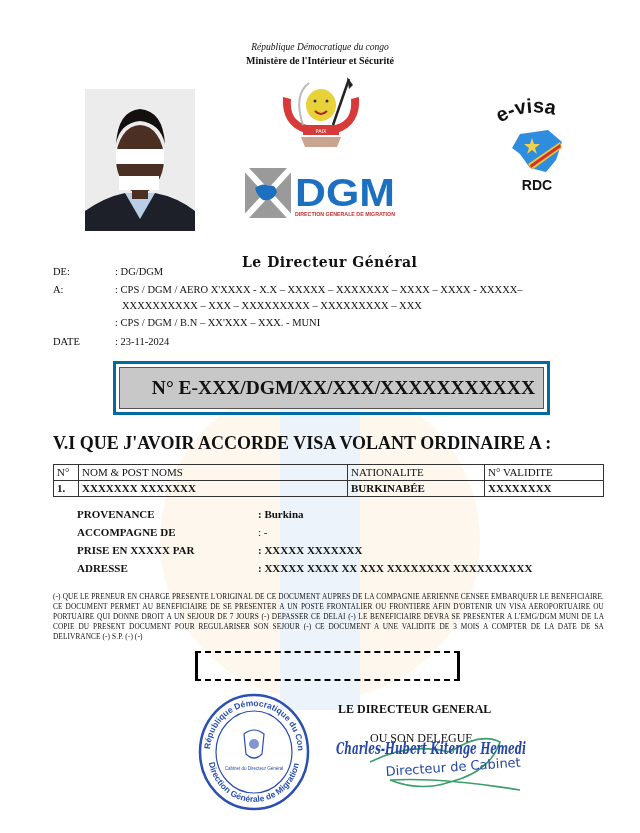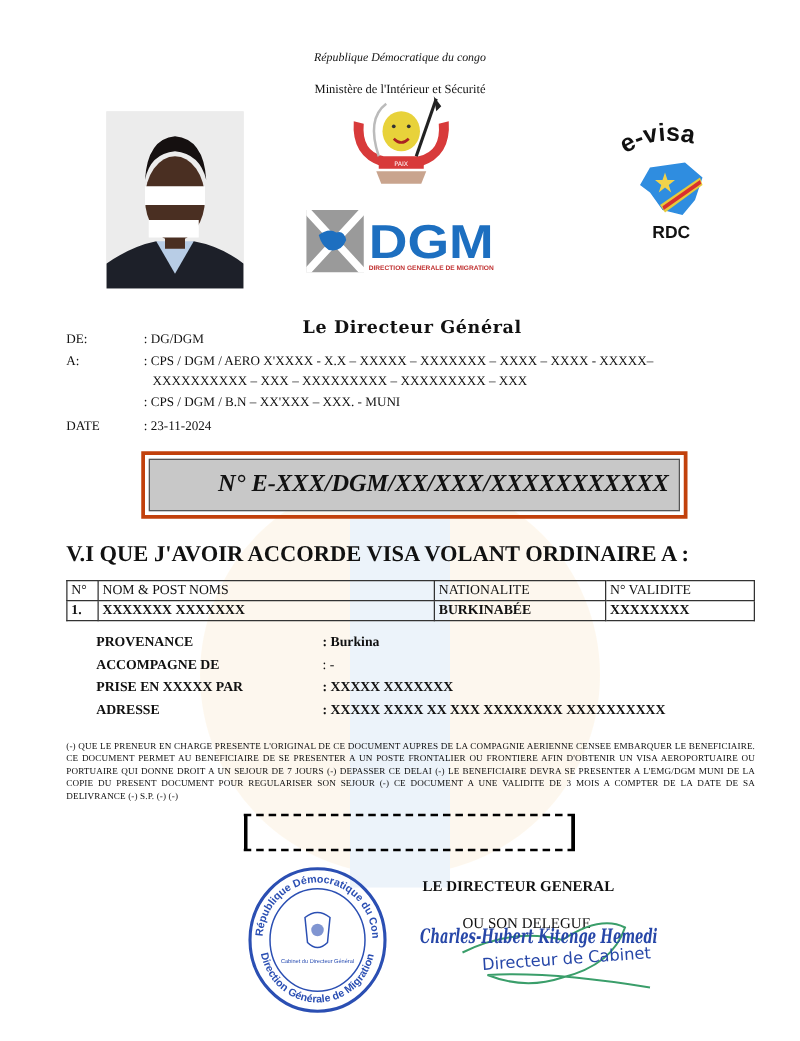--- a/index.html
+++ b/index.html
@@ -1,30 +1,30 @@
 <!DOCTYPE html>
 <html><head>
 <meta charset="utf-8">
 <style>
   html, body { margin:0; padding:0; }
   body { width:640px; height:833px; background:#fff; position:relative; overflow:hidden;
          font-family:"Liberation Serif", "DejaVu Serif", serif; color:#111; }
   .abs { position:absolute; }
   .watermark { position:absolute; left:40px; top:360px; width:560px; height:360px; opacity:0.09; }
   .hdr1 { left:0; width:640px; top:42px; text-align:center; font-style:italic; font-size:9.5px; }
-  .hdr2 { left:0; width:640px; top:55px; text-align:center; font-weight:normal; font-size:10px;margin-top:11px; }
+  .hdr2 { left:0; width:640px; top:55px; text-align:center; font-weight:bold; font-size:10px; }
   .photo { left:85px; top:89px; width:110px; height:142px; background:#ececec; overflow:hidden; }
   .evisa { left:490px; top:98px; width:95px; height:95px; }
   .coat { left:275px; top:75px; width:92px; height:75px; }
   .dgm { left:245px; top:168px; width:152px; height:50px; }
   .dirtitle { left:242px; top:254px; font-family:"DejaVu Serif", serif; font-weight:bold; font-size:14px; letter-spacing:0.5px; }
   .meta { font-size:10.5px; }
   .meta .lbl { position:absolute; left:53px; }
   .meta .val { position:absolute; left:115px; }
-  .numbox { left:113px; top:361px; width:437px; height:54px; border:3px solid #c2410c; box-sizing:border-box; padding:3px;font-style:italic; }
+  .numbox { left:113px; top:361px; width:437px; height:54px; border:3px solid #0369a1; box-sizing:border-box; padding:3px; }
   .numbox .inner { width:100%; height:100%; background:#c8c8c8; border:1px solid #555; box-sizing:border-box;
                    display:flex; align-items:center; justify-content:flex-end; padding-right:8px;
                    font-weight:bold; font-size:19.5px; }
   .heading { left:53px; top:433px; font-weight:bold; font-size:18px; }
   table.vt { position:absolute; left:53px; top:464px; width:551px; border-collapse:collapse; font-size:11px; }
   table.vt td { border:1px solid #333; padding:0 3px; height:15px; line-height:15px; }
   .info { font-size:11px; }
   .info .k { position:absolute; left:77px;font-weight:bold; }
   .info .v { position:absolute; left:258px; font-weight:bold; }
   .fine { left:53px; top:592px; width:551px; font-size:7.3px; line-height:10px; text-align:justify; letter-spacing:0.1px; }

